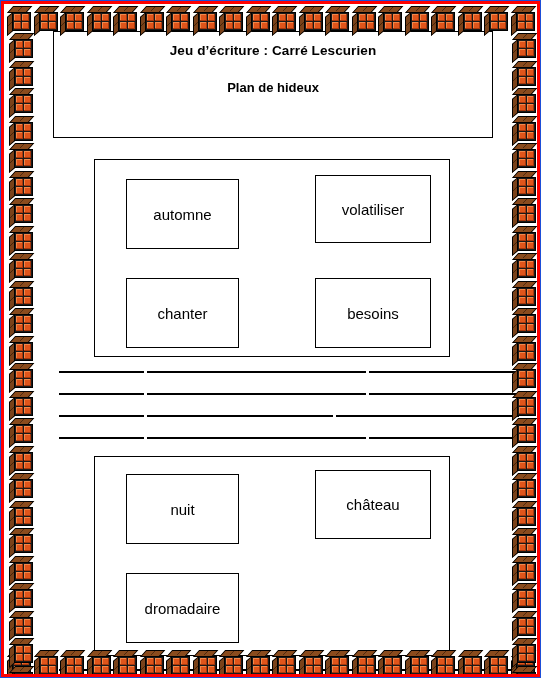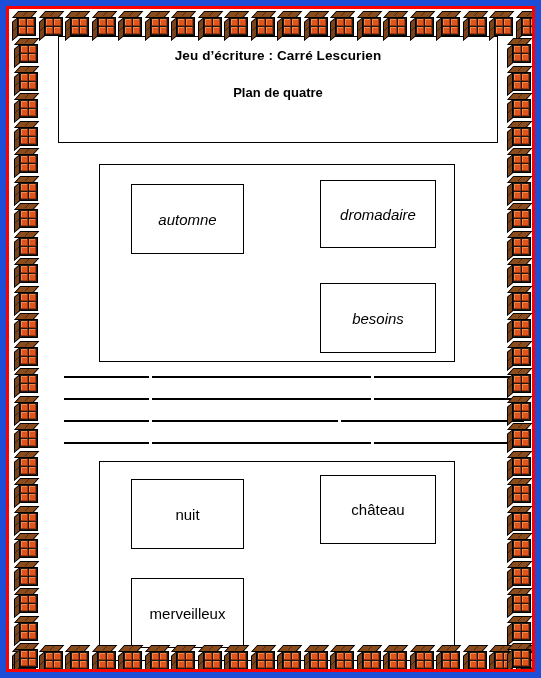--- a/index.html
+++ b/index.html
@@ -13,21 +13,21 @@
   }
 
   
   #page {
     position: relative;
     width: 541px;
     height: 678px;
     background: #ffffff;
     overflow: hidden;
     box-sizing: border-box;
-    border: 6px solid #1d4ed8;
+    border: 1px solid #1d4ed8;
   }
 
   
   .cube-strip {
     position: absolute;
     display: flex;
     z-index: 5;
   }
   .cube-strip.top    { left: 6px;  top: 5px;   width: 529px; flex-direction: row; }
   .cube-strip.bottom { left: 6px;  bottom: 0px; width: 529px; flex-direction: row; }
@@ -131,21 +131,21 @@
     line-height: 1.35;
   }
 
   
   .word-group {
     position: absolute;
     border: 1px solid #000000;
     box-sizing: border-box;
     background: #ffffff;
   }
-  #word-group-1 { left: 93px; top: 158px; width: 356px; height: 198px; font-style: italic; }
+  #word-group-1 { left: 93px; top: 158px; width: 356px; height: 198px; }
   #word-group-2 { left: 93px; top: 455px; width: 356px; height: 200px; }
 
   .word-box {
     position: absolute;
     border: 1px solid #000000;
     box-sizing: border-box;
     background: #ffffff;
     display: flex;
     align-items: center;
     justify-content: center;
@@ -1099,26 +1099,27 @@
           <i></i>
           <i></i>
         </div>
       </div>
     </div>
 
   <div id="content">
 
     <div id="header-box">
       <div class="h-title">Jeu d’écriture : Carré Lescurien</div>
-      <div class="h-subtitle">Plan de quatre</div>
+      <div class="h-subtitle">Plan de hideux</div>
     </div>
 
     <div class="word-group" id="word-group-1">
       <div class="word-box" id="wb-automne">automne</div>
-      <div class="word-box" id="wb-dromadaire">dromadaire</div>
+      <div class="word-box" id="wb-dromadaire">volatiliser</div>
+      <div class="word-box" id="wb-chanter">chanter</div>
       <div class="word-box" id="wb-hideux">besoins</div>
     </div>
 
     <div class="write-line" id="wl-1">
         <div class="seg" style="flex: 0 0 18.7328%;"></div>
         <div class="seg" style="flex: 0 0 48.2094%;"></div>
         <div class="seg" style="flex: 0 0 33.0579%;"></div>
       </div>
     <div class="write-line" id="wl-2">
         <div class="seg" style="flex: 0 0 18.7328%;"></div>
@@ -1132,21 +1133,21 @@
       </div>
     <div class="write-line" id="wl-4">
         <div class="seg" style="flex: 0 0 18.7328%;"></div>
         <div class="seg" style="flex: 0 0 48.2094%;"></div>
         <div class="seg" style="flex: 0 0 33.0579%;"></div>
       </div>
 
     <div class="word-group" id="word-group-2">
       <div class="word-box" id="wb-chateau">château</div>
       <div class="word-box" id="wb-nuit">nuit</div>
-      <div class="word-box" id="wb-volatiliser">merveilleux</div>
+      <div class="word-box" id="wb-volatiliser">dromadaire</div>
     </div>
 
     <div class="write-line" id="wl-5">
         <div class="seg" style="flex: 0 0 21.4876%;"></div>
         <div class="seg" style="flex: 0 0 48.2094%;"></div>
         <div class="seg" style="flex: 0 0 30.303%;"></div>
       </div>
 
   </div>
 </div>

